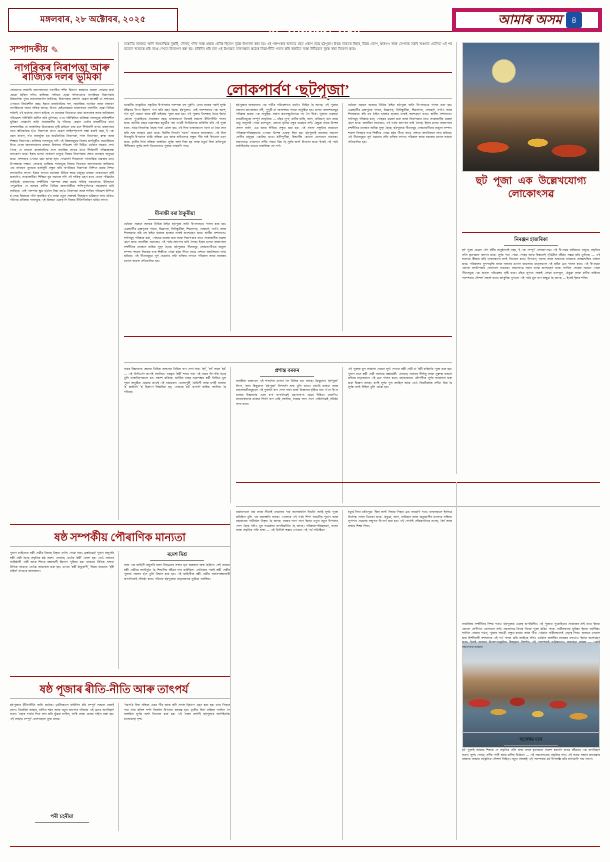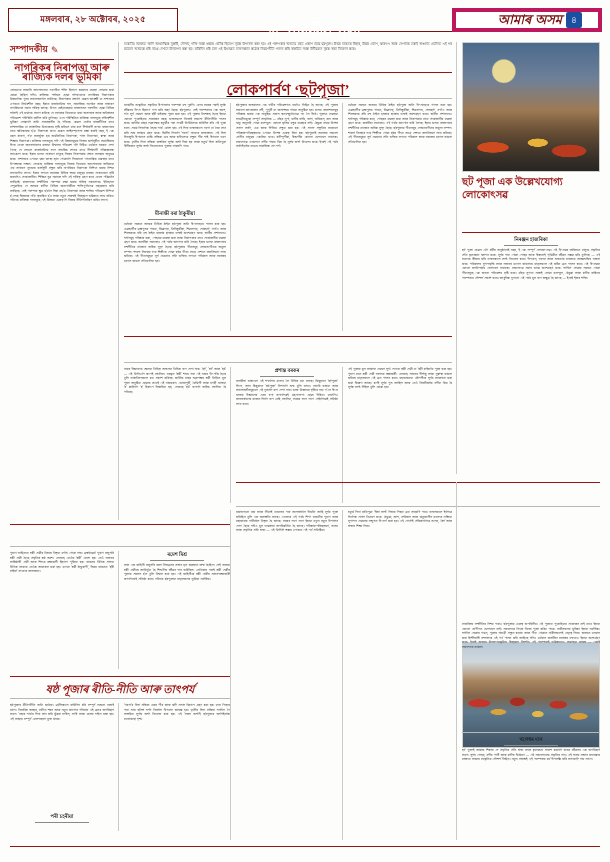--- a/index.html
+++ b/index.html
@@ -100,22 +100,23 @@
     background:
       radial-gradient(ellipse at 12% 40%, #c5342a 0 6%, transparent 7%),
       radial-gradient(ellipse at 26% 52%, #d8a33a 0 5%, transparent 6%),
       radial-gradient(ellipse at 40% 38%, #a82c22 0 6%, transparent 7%),
       radial-gradient(ellipse at 55% 55%, #e2b74a 0 5%, transparent 6%),
       radial-gradient(ellipse at 70% 42%, #bb3326 0 6%, transparent 7%),
       radial-gradient(ellipse at 85% 58%, #d79a35 0 5%, transparent 6%),
       linear-gradient(0deg, rgba(40,50,60,.45), rgba(255,255,255,0));
   }
   .cap-red {
-    color: #9a1414; font-weight: bold; font-family: Liberation Sans, sans-serif;
+    color: #9a1414; font-weight: bold; font-family: Liberation Mono, monospace;
     line-height: 1.28;
+    text-align: center;
   }
   .center { text-align: center; }
   .box-border { border: 1px solid #cfcfcf; }
 </style>
 </head>
 <body>
 
 <div class="page">
 
   <div class="masthead">
@@ -189,33 +190,36 @@
     <div class="byline-rule"></div>
     <div class="col-text" style="height:126px;">অসমীয়া ভাষাতো এই শব্দটোৰ বানান লৈ বিভিন্ন মত আছে। কিছুমানে 'ছটপূজা' লিখে, আন কিছুমানে 'ছঠপূজা' লিখাটো শুদ্ধ বুলি ভাবে। বাতৰি কাকত আৰু আলোচনীসমূহতো এই দুয়োটা ৰূপ দেখা যায়। ভাষা বিজ্ঞানৰ দৃষ্টিৰে চাব গ'লে উৎস ভাষাৰ উচ্চাৰণৰ ওচৰ চপা ৰূপটোৱেই গ্ৰহণযোগ্য হোৱা উচিত। তথাপিও জনসাধাৰণৰ মাজত যিটো ৰূপ বেছি প্ৰচলিত, সময়ৰ লগে লগে সেইটোৱেই প্ৰতিষ্ঠা লাভ কৰে।</div>
   </div>
   <div style="position:absolute;left:348px;top:367px;width:104px;">
     <div class="col-text" style="height:136px;">এই পূজাৰ মূল আৰাধ্য দেৱতা সূৰ্য। লগতে ষষ্ঠী দেৱী বা 'ছঠী মাইয়া'ক পূজা কৰা হয়। পুৰাণ মতে ষষ্ঠী দেৱী সন্তানৰ ৰক্ষাকৰ্ত্ৰী। সেয়েহে সন্তানৰ দীৰ্ঘায়ু আৰু সুস্বাস্থ্য কামনা কৰিয়ে মাতৃসকলে এই ব্ৰত পালন কৰে। মহাভাৰতত দ্ৰৌপদীয়ে সূৰ্যৰ আৰাধনা কৰা কথা উল্লেখ আছে। কৰ্ণই সূৰ্যৰ পুত্ৰ আছিল আৰু তেওঁ নিয়মীয়াকৈ নদীত থিয় হৈ সূৰ্যক অৰ্ঘ্য দিছিল বুলি কোৱা হয়।</div>
   </div>
   <div class="vline" style="left:230px;top:367px;height:136px;"></div>
   <div class="vline" style="left:342px;top:367px;height:136px;"></div>
 
   <div class="rule" style="position:absolute;left:10px;top:524px;width:220px;"></div>
+  <div style="position:absolute;left:10px;top:529px;width:220px;">
+    <div class="hl-big" style="font-size:11px;">ষষ্ঠ সম্পৰ্কীয় পৌৰাণিক মান্যতা</div>
+  </div>
   <div class="rule-thin" style="position:absolute;left:10px;top:546px;width:220px;"></div>
   <div style="position:absolute;left:10px;top:551px;width:104px;">
     <div class="col-text" style="height:118px;">পুৰাণ সাহিত্যত ষষ্ঠী দেৱীৰ বিষয়ে বিস্তৃত বৰ্ণনা পোৱা যায়। ব্ৰহ্মবৈৱৰ্ত পুৰাণ অনুসৰি ষষ্ঠী দেৱী হৈছে প্ৰকৃতিৰ ষষ্ঠ অংশ। সেয়েহে তেওঁক 'ষষ্ঠী' বোলা হয়। তেওঁ সন্তানৰ অধিষ্ঠাত্ৰী দেৱী আৰু শিশুৰ ৰক্ষাকৰ্ত্ৰী হিচাপে পূজিত হয়। ভাৰতৰ বিভিন্ন প্ৰান্তত বিভিন্ন নামেৰে তেওঁক আৰাধনা কৰা হয়। বংগত 'ষষ্ঠী ঠাকুৰাণী', উত্তৰ ভাৰতত 'ছঠী মাইয়া' নামেৰে জনাজাত।</div>
   </div>
   <div style="position:absolute;left:124px;top:551px;width:106px;">
     <div class="byline">ৰমেশ মিশ্ৰ</div>
     <div class="byline-rule"></div>
     <div class="col-text" style="height:108px;">আন এক কাহিনী অনুসৰি ৰজা প্ৰিয়ব্ৰতৰ সন্তান মৃত অৱস্থাত জন্ম হৈছিল। সেই সময়ত ষষ্ঠী দেৱীয়ে আবিৰ্ভূত হৈ শিশুটিক জীৱন দান কৰিছিল। তেতিয়াৰ পৰাই ষষ্ঠী দেৱীৰ পূজাৰ প্ৰচলন হ'ল বুলি বিশ্বাস কৰা হয়। এই কাহিনীয়ে ষষ্ঠী দেৱীৰ সন্তান-ৰক্ষাকাৰী ৰূপটোকেই প্ৰতিষ্ঠা কৰে। গতিকে ছঠপূজাত মাতৃসকলৰ ভূমিকা সৰ্বাধিক।</div>
   </div>
   <div class="vline" style="left:118px;top:551px;height:118px;"></div>
 
   <div class="rule" style="position:absolute;left:10px;top:676px;width:220px;"></div>
-  <div style="position:absolute;left:10px;top:681px;width:220px;font-style:italic;">
+  <div style="position:absolute;left:4px;top:681px;width:220px;">
     <div class="hl-big" style="font-size:11px;">ষষ্ঠ পূজাৰ ৰীতি-নীতি আৰু তাৎপৰ্য</div>
   </div>
   <div class="rule-thin" style="position:absolute;left:10px;top:698px;width:220px;"></div>
   <div style="position:absolute;left:10px;top:703px;width:104px;">
     <div class="col-text" style="height:108px;">ছঠপূজাৰ ৰীতি-নীতি অতি কঠোৰ। ব্ৰতীসকলে চাৰিদিন ধৰি সম্পূৰ্ণ শুদ্ধতা বজাই ৰাখে। নিৰামিষ আহাৰ, মাটিত শয়ন আৰু নতুন কাপোৰ পৰিধান এই ব্ৰতৰ অপৰিহাৰ্য অংগ। 'নহায় খায়'ৰ দিনা স্নান কৰি কুঁৱৰা চাউল, লাউ আৰু চেনাৰ দাইল ৰন্ধা হয়। এই আহাৰ সম্পূৰ্ণ তেল-মছলা মুক্ত থাকে।</div>
     <div class="byline" style="margin-top:2px;">পৰী চহৰীয়া</div>
     <div class="byline-rule"></div>
   </div>
   <div style="position:absolute;left:124px;top:703px;width:106px;">
     <div class="col-text" style="height:128px;">'খৰণা'ৰ দিনা সন্ধিয়া গুৰৰ খীৰ আৰু ৰুটি প্ৰসাদ হিচাপে গ্ৰহণ কৰা হয়। তাৰ পিছৰে পৰা প্ৰায় ছত্ৰিশ ঘণ্টা নিৰ্জলা উপবাস আৰম্ভ হয়। তৃতীয় দিনা সন্ধিয়া ঘাটলৈ গৈ অস্তমিত সূৰ্যক অৰ্ঘ্য নিবেদন কৰা হয়। এই 'সন্ধ্যা অৰ্ঘ্য'ই ছঠপূজাৰ আটাইতকৈ মনোমোহা দৃশ্য।</div>

